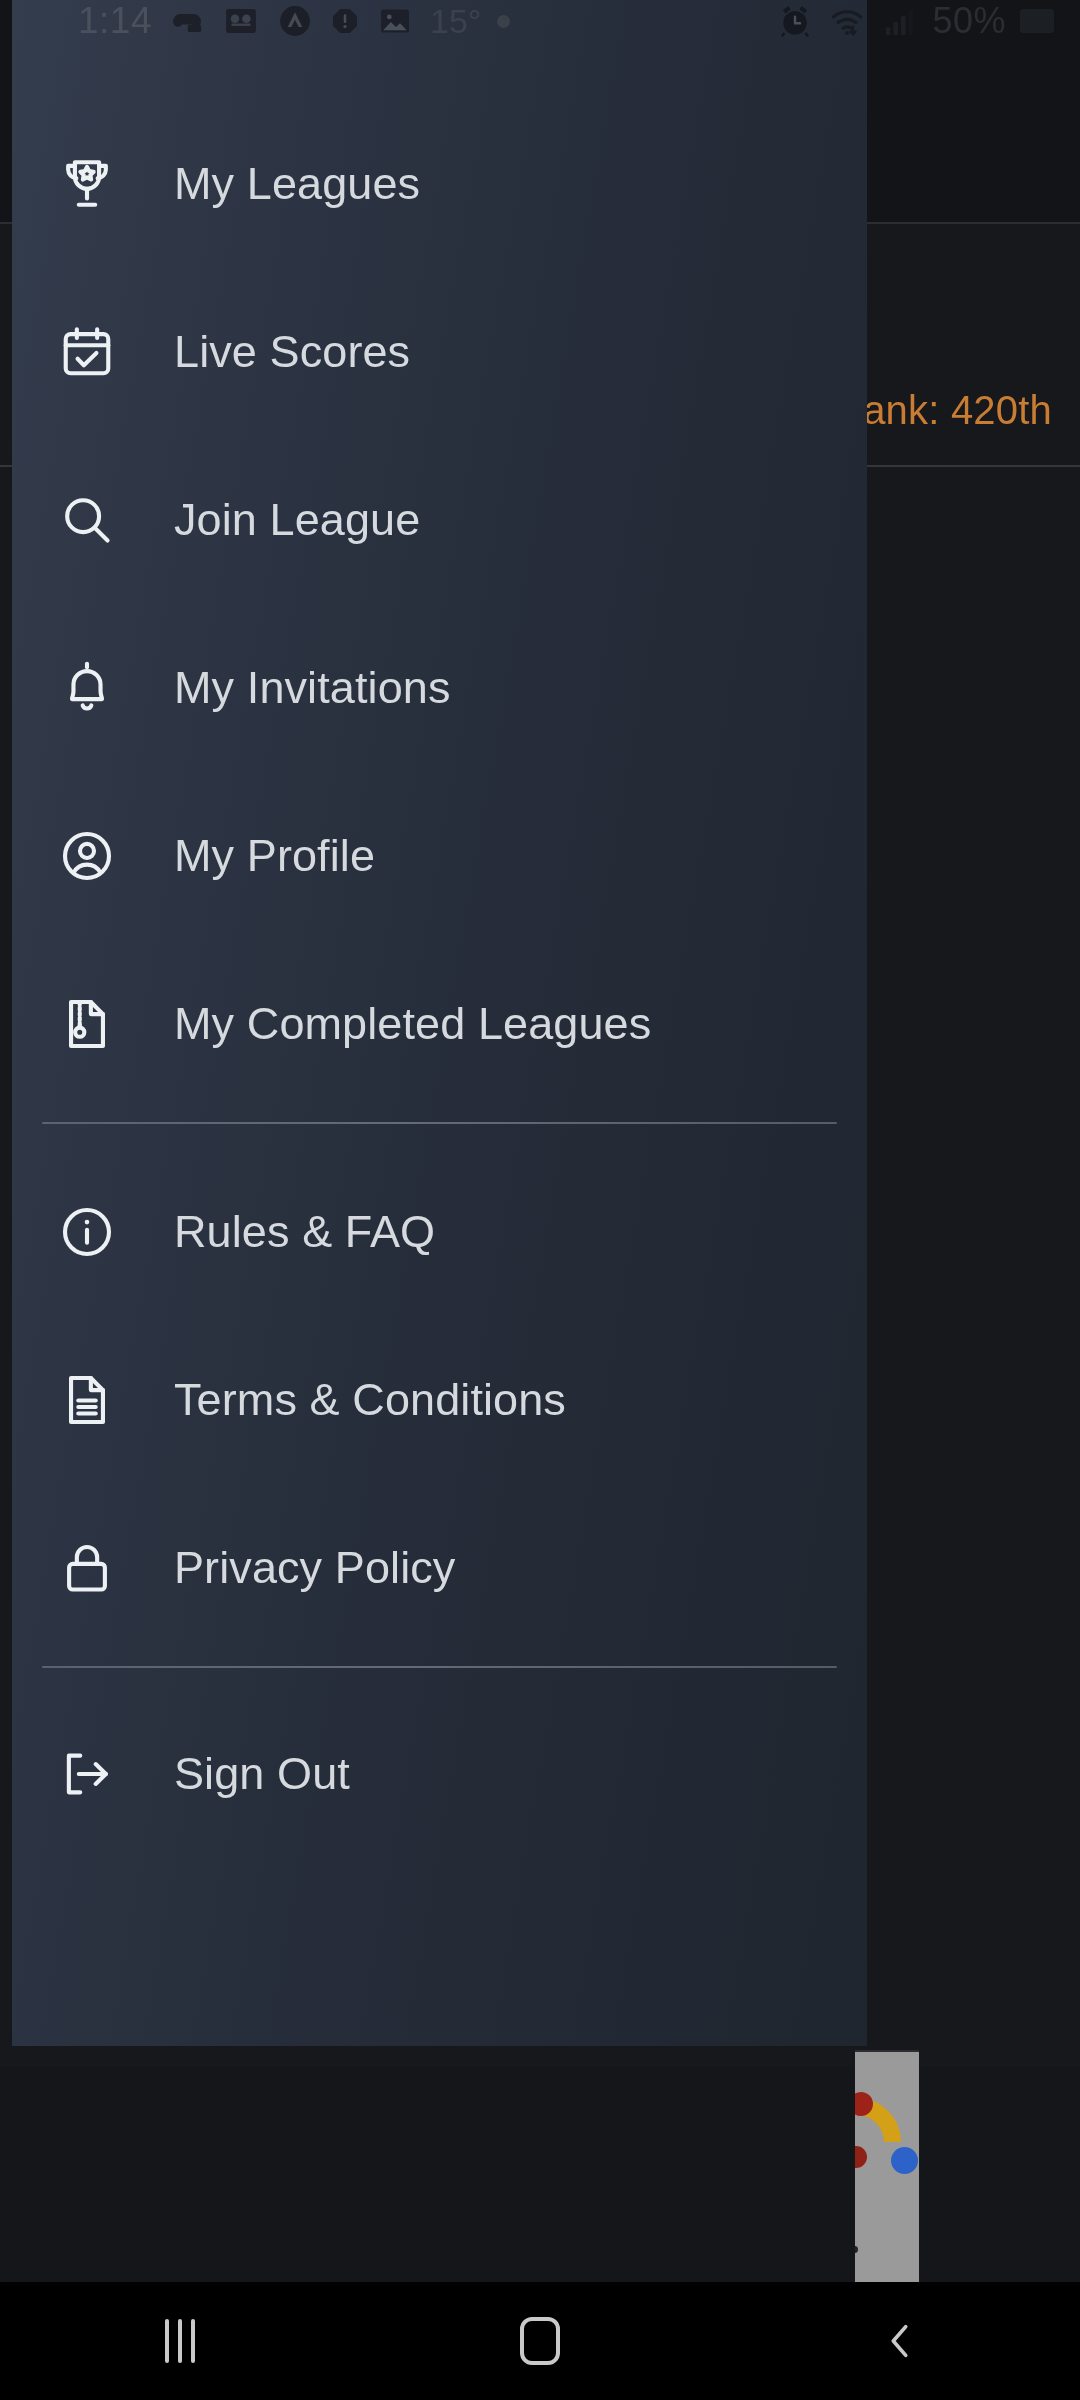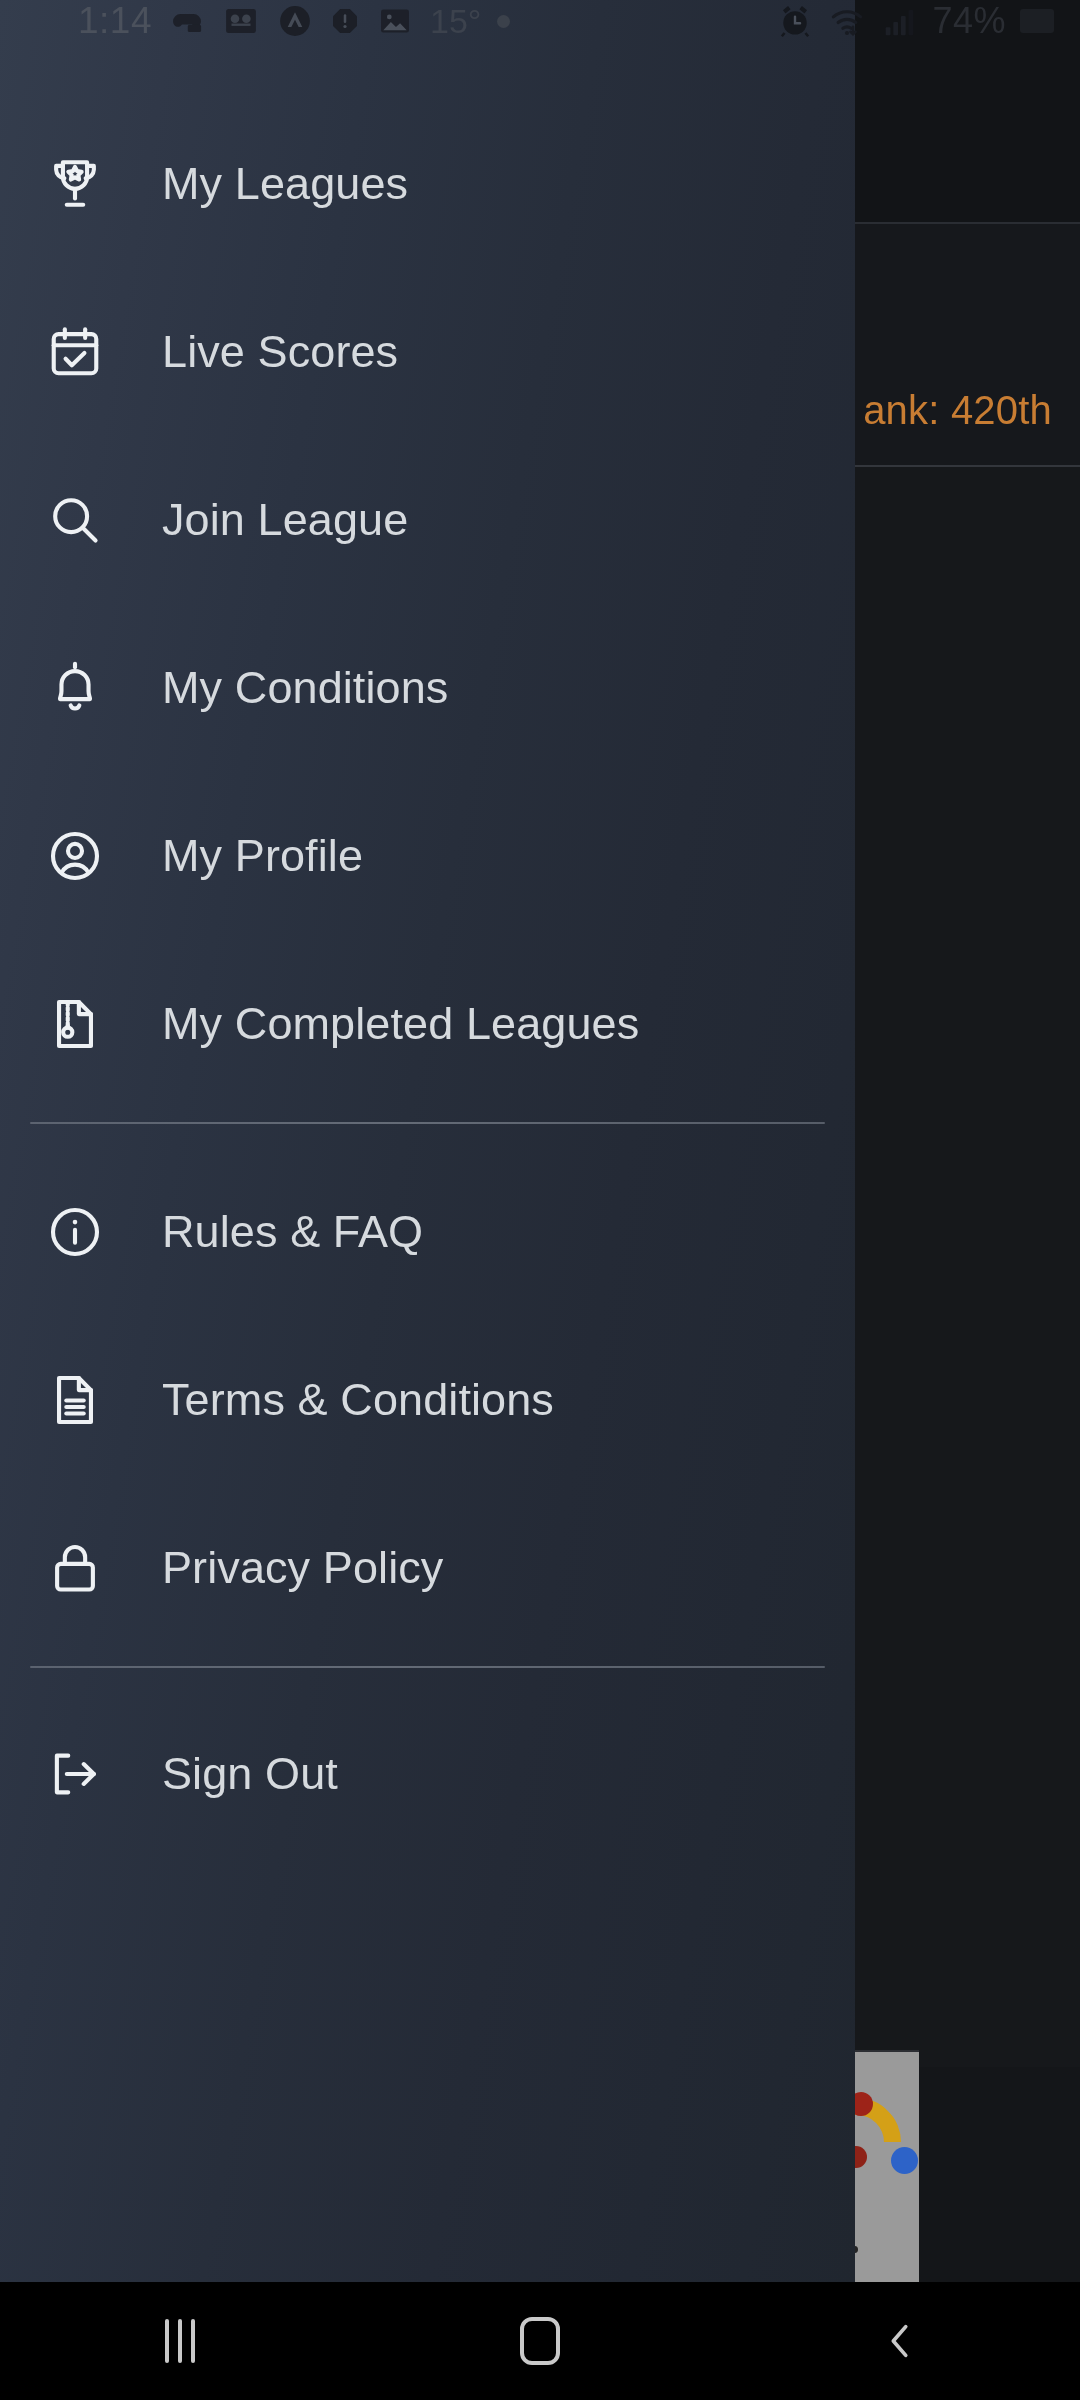--- a/index.html
+++ b/index.html
@@ -98,22 +98,22 @@
   .sb-dot{
     width:13px;height:13px;border-radius:50%;
     background:#3b414b; display:block;
   }
   .sb-batt-box{
     width:34px;height:24px;border-radius:3px;background:#1c1f24;
   }
 
   
   #drawer{
-    position:absolute; left:0; top:0;
-    width:855px; height:2282px;
+    position:absolute; left:12px; top:0;
+    width:855px; height:2046px;
     background:linear-gradient(100deg,
         #343d4d 0%,
         #303848 14%,
         #2b3342 30%,
         #272e3b 48%,
         #242a36 66%,
         #222833 82%,
         #20262f 100%);
     z-index:20;
     padding-top:72px;
@@ -232,21 +232,21 @@
       </div>
 
       <div class="menu-item">
         <span class="menu-icon">
           <svg viewBox="0 0 24 24" fill="none" stroke="currentColor" stroke-width="1.7" stroke-linecap="round" stroke-linejoin="round">
             <path d="M18.2 16.6H5.8c0-1 .6-1.5.6-3.4V10.6a5.6 5.6 0 0 1 11.2 0v2.6c0 1.9.6 2.4.6 3.4z"></path>
             <path d="M12 3.4V2"></path>
             <path d="M10.2 19.2a1.9 1.9 0 0 0 3.6 0"></path>
           </svg>
         </span>
-        <span class="menu-label">My Conditions</span>
+        <span class="menu-label">My Invitations</span>
       </div>
 
       <div class="menu-item">
         <span class="menu-icon">
           <svg viewBox="0 0 24 24" fill="none" stroke="currentColor" stroke-width="1.7" stroke-linecap="round" stroke-linejoin="round">
             <circle cx="12" cy="12" r="9.1"></circle>
             <circle cx="12" cy="9.9" r="2.9"></circle>
             <path d="M6.5 18.9a6.2 6.2 0 0 1 11 0"></path>
           </svg>
         </span>
@@ -393,21 +393,21 @@
 
       <span>
         <svg class="sb-ico" viewBox="0 0 24 24" fill="#1c1f26">
           <rect x="3.6" y="16" width="3" height="5" rx=".6"></rect>
           <rect x="8.4" y="12.6" width="3" height="8.4" rx=".6"></rect>
           <rect x="13.2" y="8.8" width="3" height="12.2" rx=".6"></rect>
           <rect x="18" y="5" width="3" height="16" rx=".6" fill="#15171d"></rect>
         </svg>
       </span>
 
-      <span class="sb-batt">74%</span>
+      <span class="sb-batt">50%</span>
 
       <span class="sb-batt-box"></span>
     </div>
   </div>
 
   <div id="navbar">
     <div class="nav-btn">
       <span class="nav-recents">
         <i></i>
           <i></i>

